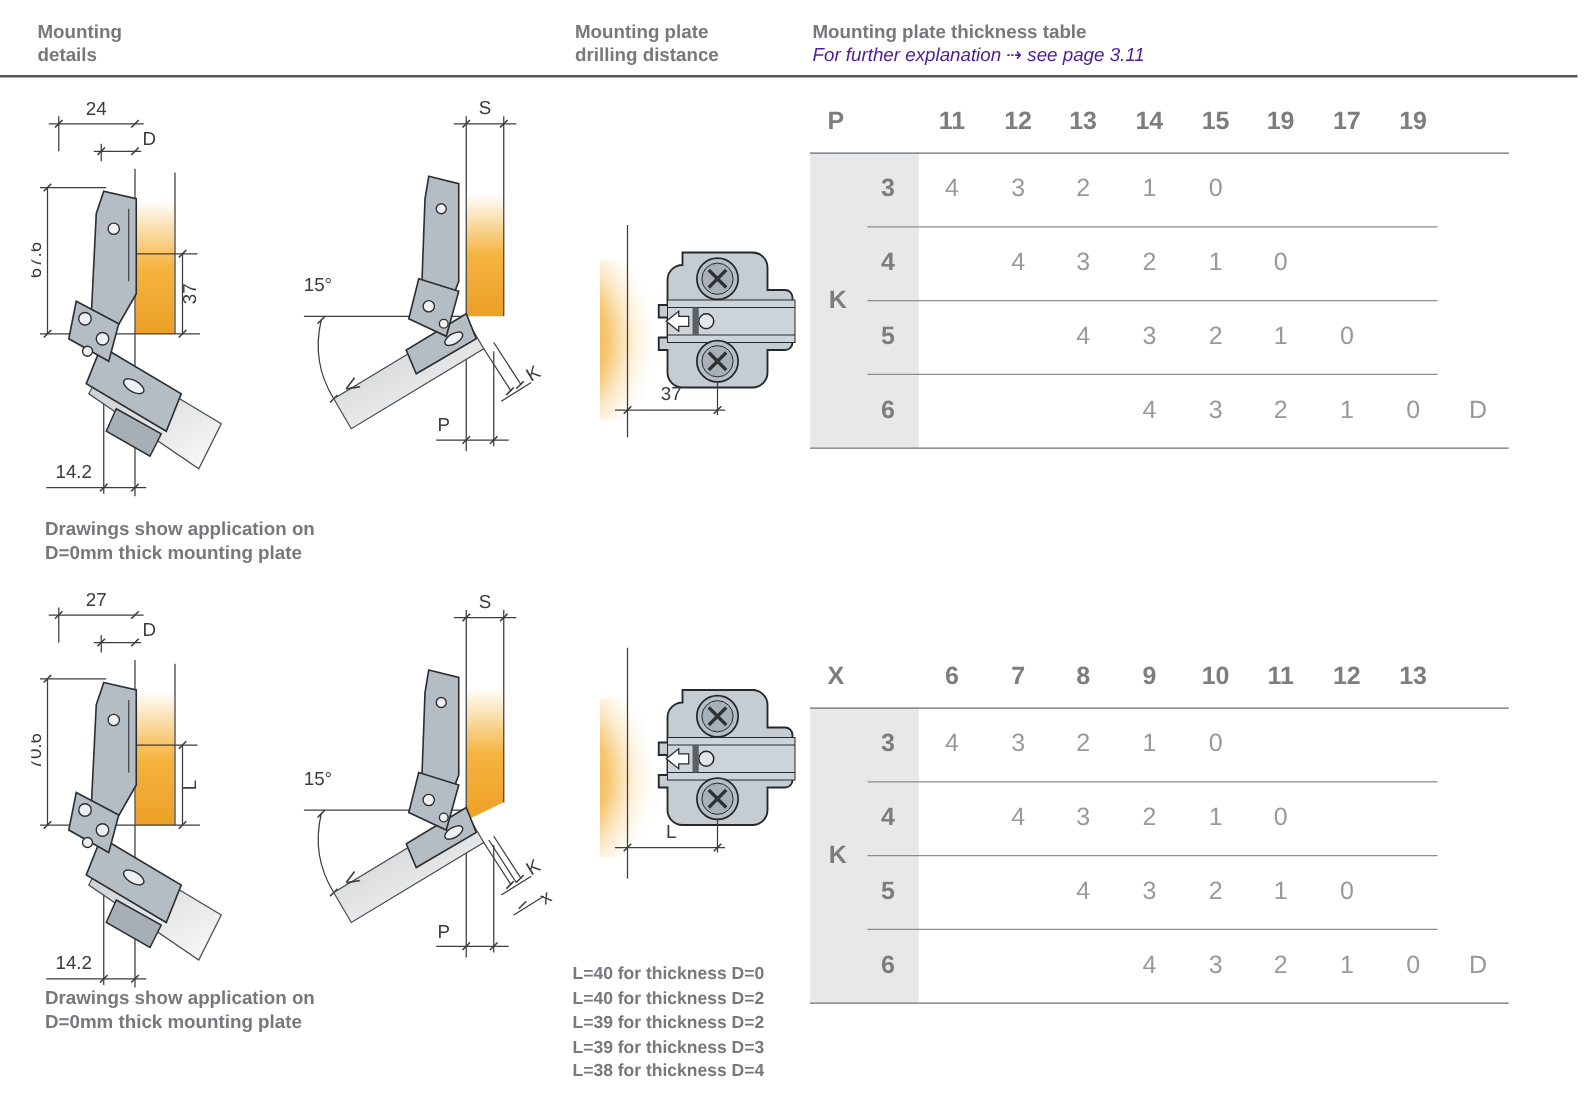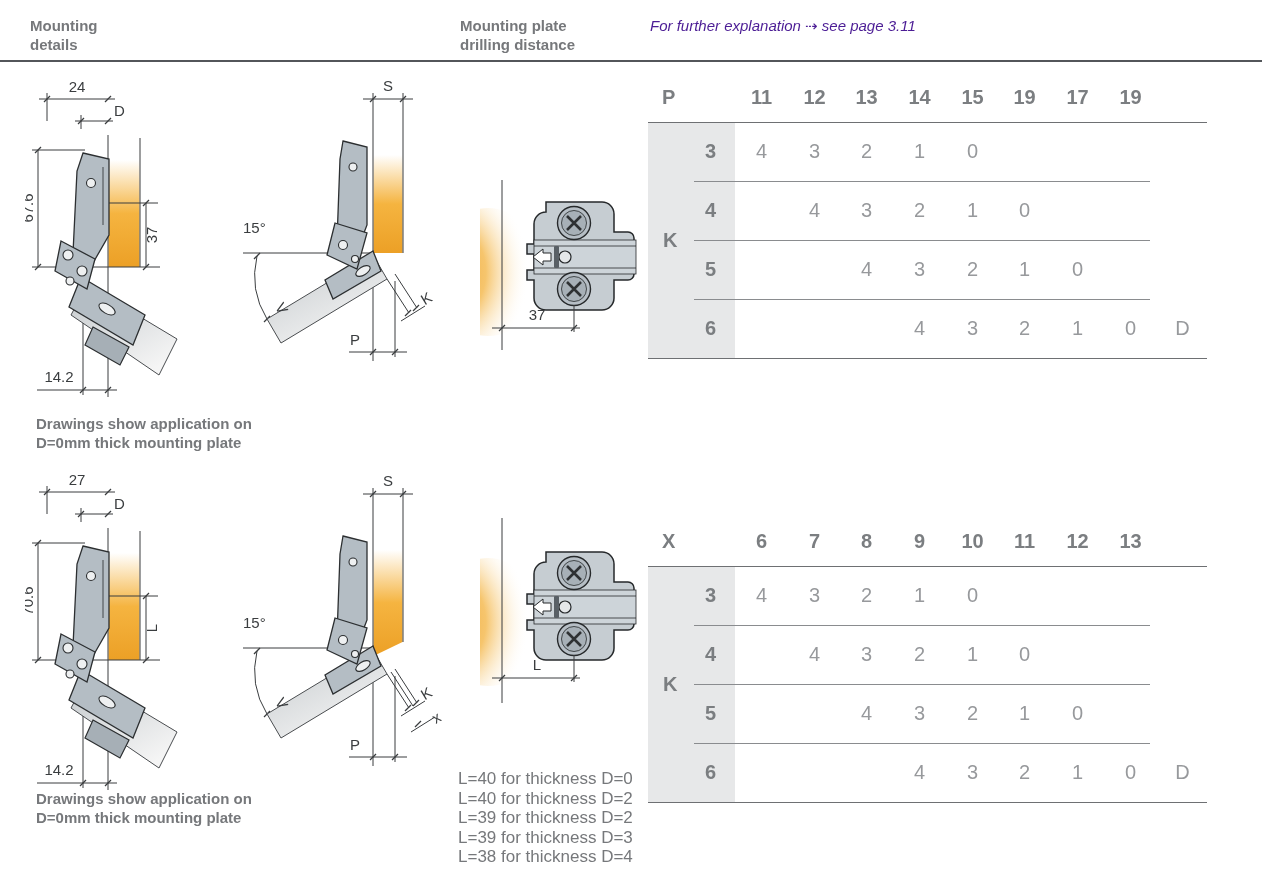--- a/index.html
+++ b/index.html
@@ -5,21 +5,21 @@
   html,body{margin:0;padding:0;background:#fff}
   body{position:relative;width:1271px;height:881px;overflow:hidden;
        font-family:"Liberation Sans","DejaVu Sans",sans-serif;}
   .abs{position:absolute}
   
   .hdr{font-size:15px;font-weight:bold;color:#76787b;line-height:19px}
   .hdr-sub{font-size:15px;font-style:italic;font-weight:normal;color:#4c1d95;line-height:19px}
   .rule{position:absolute;left:0;top:60px;width:1262px;height:2px;background:#53565a}
   
   .note{font-size:15px;font-weight:bold;color:#76787b;line-height:19px}
-  .lnotes{font-size:17px;font-weight:normal;color:#76787b;line-height:19.5px}
+  .lnotes{font-size:14px;font-weight:bold;color:#76787b;line-height:19.5px}
   
   .ttable{position:absolute;left:648px;width:559px;height:287px;font-size:20px;color:#97999c}
   .ttable .greyblk{position:absolute;left:0;top:50px;width:87px;height:236px;background:#e7e8e9}
   .ttable .hd{position:absolute;left:0;top:0;width:100%;height:50px;line-height:50px;font-weight:bold;color:#7b7e81}
   .ttable .corner{position:absolute;left:14px}
   .cc{position:absolute;width:53px;text-align:center}
   .x0{left:87px}.x1{left:140px}.x2{left:192px}.x3{left:245px}.x4{left:298px}
   .x5{left:350px}.x6{left:403px}.x7{left:456px}.x8{left:508px}
   .ttable .uline{position:absolute;left:0;top:50px;width:559px;height:1px;background:#6e7073}
   .ttable .bline{position:absolute;left:0;top:286px;width:559px;height:1px;background:#6e7073}
@@ -66,20 +66,21 @@
 
 <div class="abs hdr" style="left:30px;top:16px">
   <div>Mounting</div>
   <div>details</div>
 </div>
 <div class="abs hdr" style="left:460px;top:16px">
   <div>Mounting plate</div>
   <div>drilling distance</div>
 </div>
 <div class="abs" style="left:650px;top:16px">
+  <div class="hdr">Mounting plate thickness table</div>
   <div class="hdr-sub">For further explanation ⇢ see page 3.11</div>
 </div>
 <div class="rule"></div>
 
 <svg class="abs" style="left:25px;top:75px" width="230" height="335" viewBox="0 0 230 335">
   <rect x="83.5" y="85" width="31" height="107" fill="url(#gOr)"></rect>
   <line class="ln" x1="83" y1="60" x2="83" y2="322"></line>
   <line class="ln" x1="115" y1="63" x2="115" y2="192"></line>
   <line class="ln" x1="83" y1="128" x2="133" y2="128"></line>
   <line class="ln" x1="14" y1="24" x2="90" y2="24"></line>

